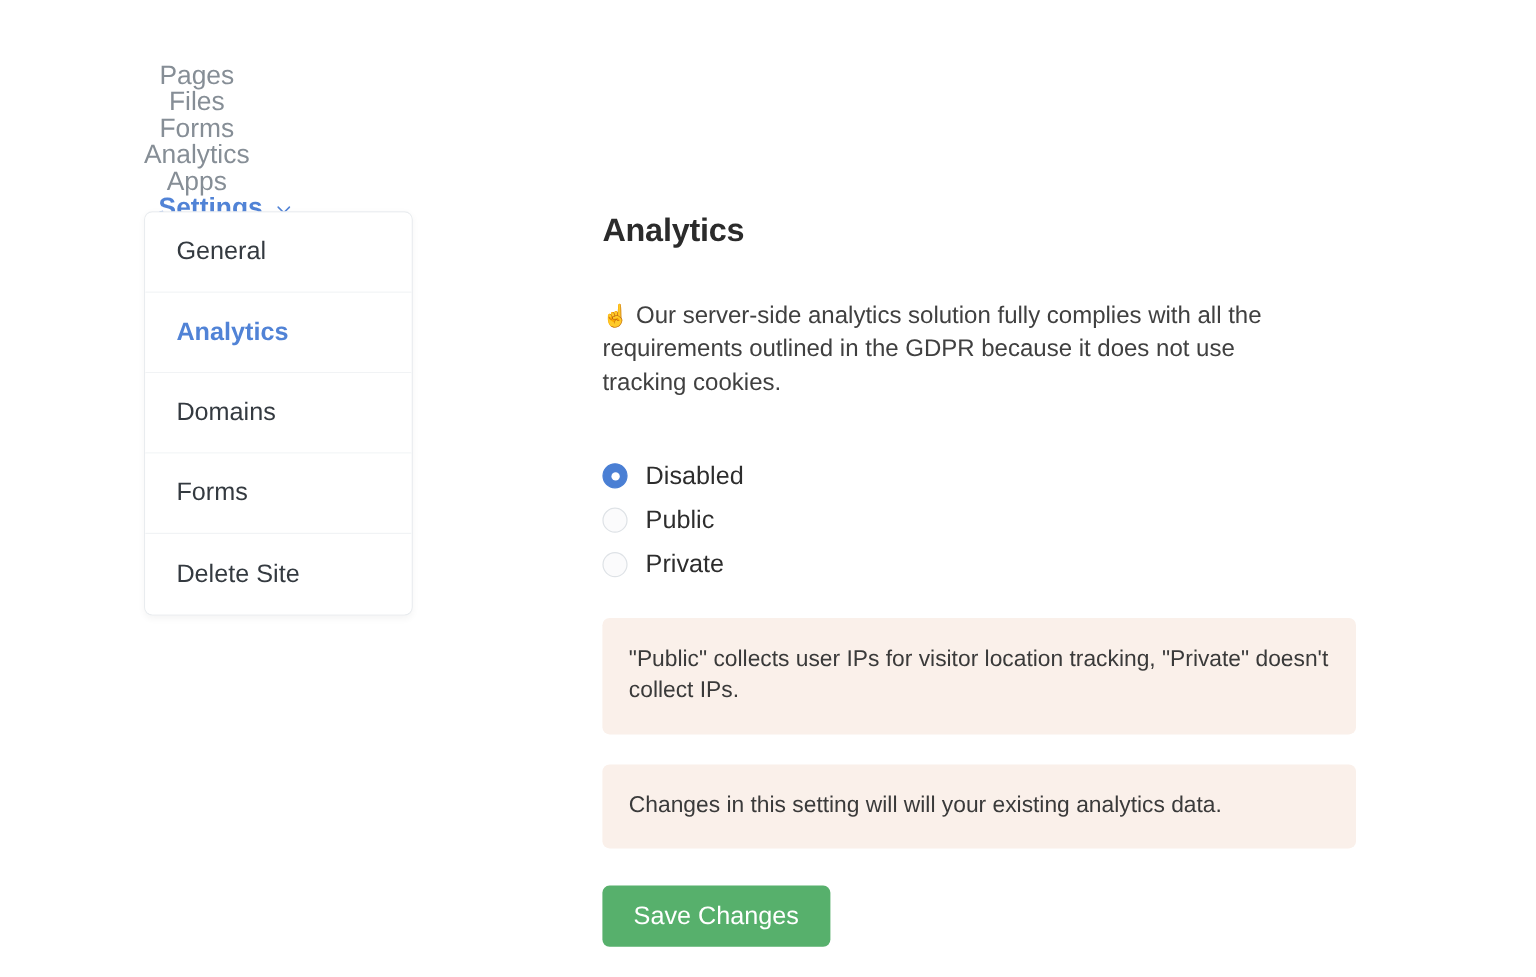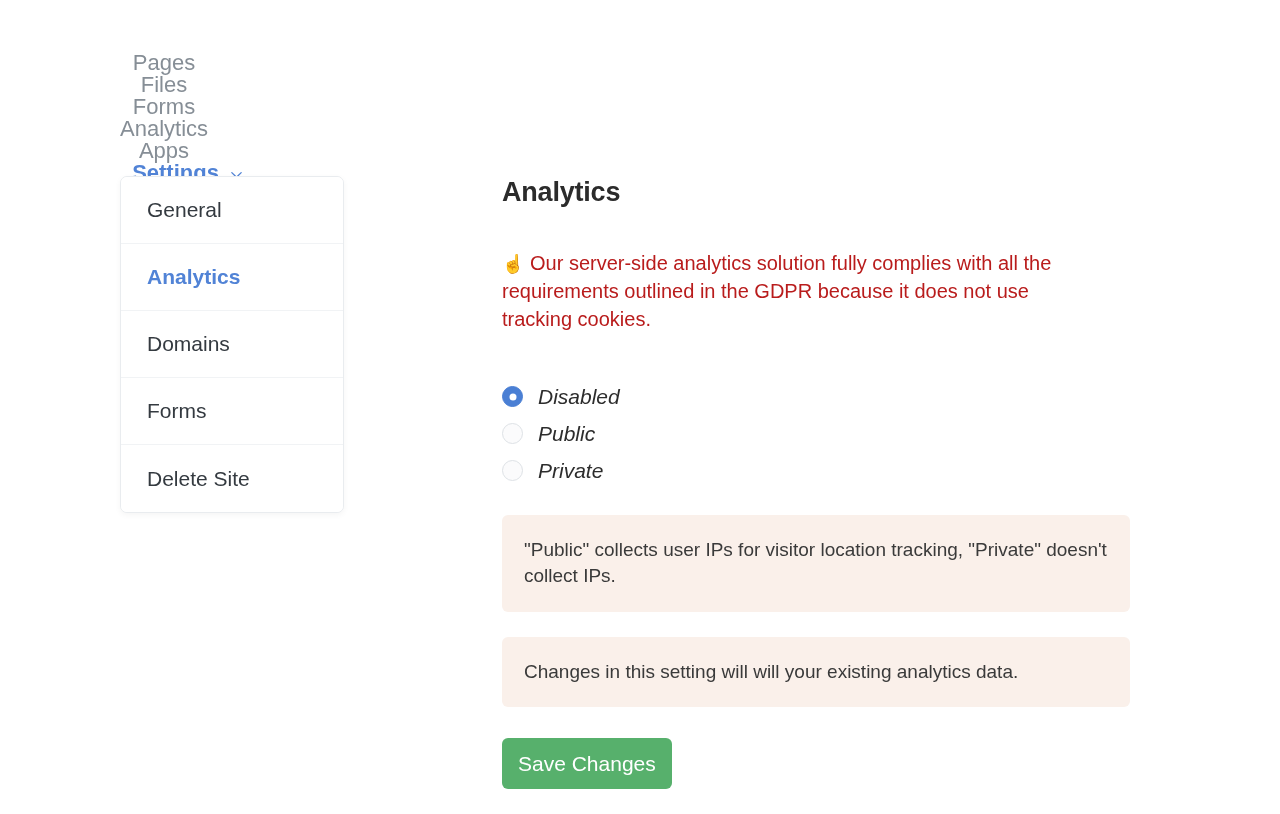--- a/index.html
+++ b/index.html
@@ -104,21 +104,21 @@
     color: #2b2b2b;
     margin: 0;
     line-height: 1.2;
     letter-spacing: -0.2px;
   }
   .intro {
     margin: 0;
     padding-top: 42px;
     font-size: 20px;
     line-height: 1.38;
-    color: #b91c1c;
+    color: #404040;
     max-width: 580px;
   }
   .intro .emoji {
     font-size: 18px;
   }
 
   
   .radio-group {
     margin-top: 45px;
   }
@@ -150,21 +150,20 @@
     width: 7px;
     height: 7px;
     border-radius: 50%;
     background: #ffffff;
   }
   .radio-label {
     margin-left: 15px;
     font-size: 21px;
     color: #2d2d2d;
     line-height: 1;
-    font-style: italic;
   }
 
   
   .notice {
     background: #faf0ea;
     border-radius: 6px;
     padding: 22px 22px;
     font-size: 19px;
     line-height: 1.38;
     color: #3a3a3a;
@@ -176,21 +175,21 @@
   
   .save-btn {
     margin-top: 31px;
     display: inline-block;
     background: #57b06c;
     color: #ffffff;
     font-size: 21px;
     font-family: "Liberation Sans", sans-serif;
     border: none;
     border-radius: 6px;
-    padding: 0 16px;
+    padding: 0 26px;
     height: 51px;
     line-height: 51px;
     cursor: pointer;
   }
 </style>
 </head>
 <body>
 
 <div class="topnav">
   <a class="nav-item" href="#">Pages</a>

